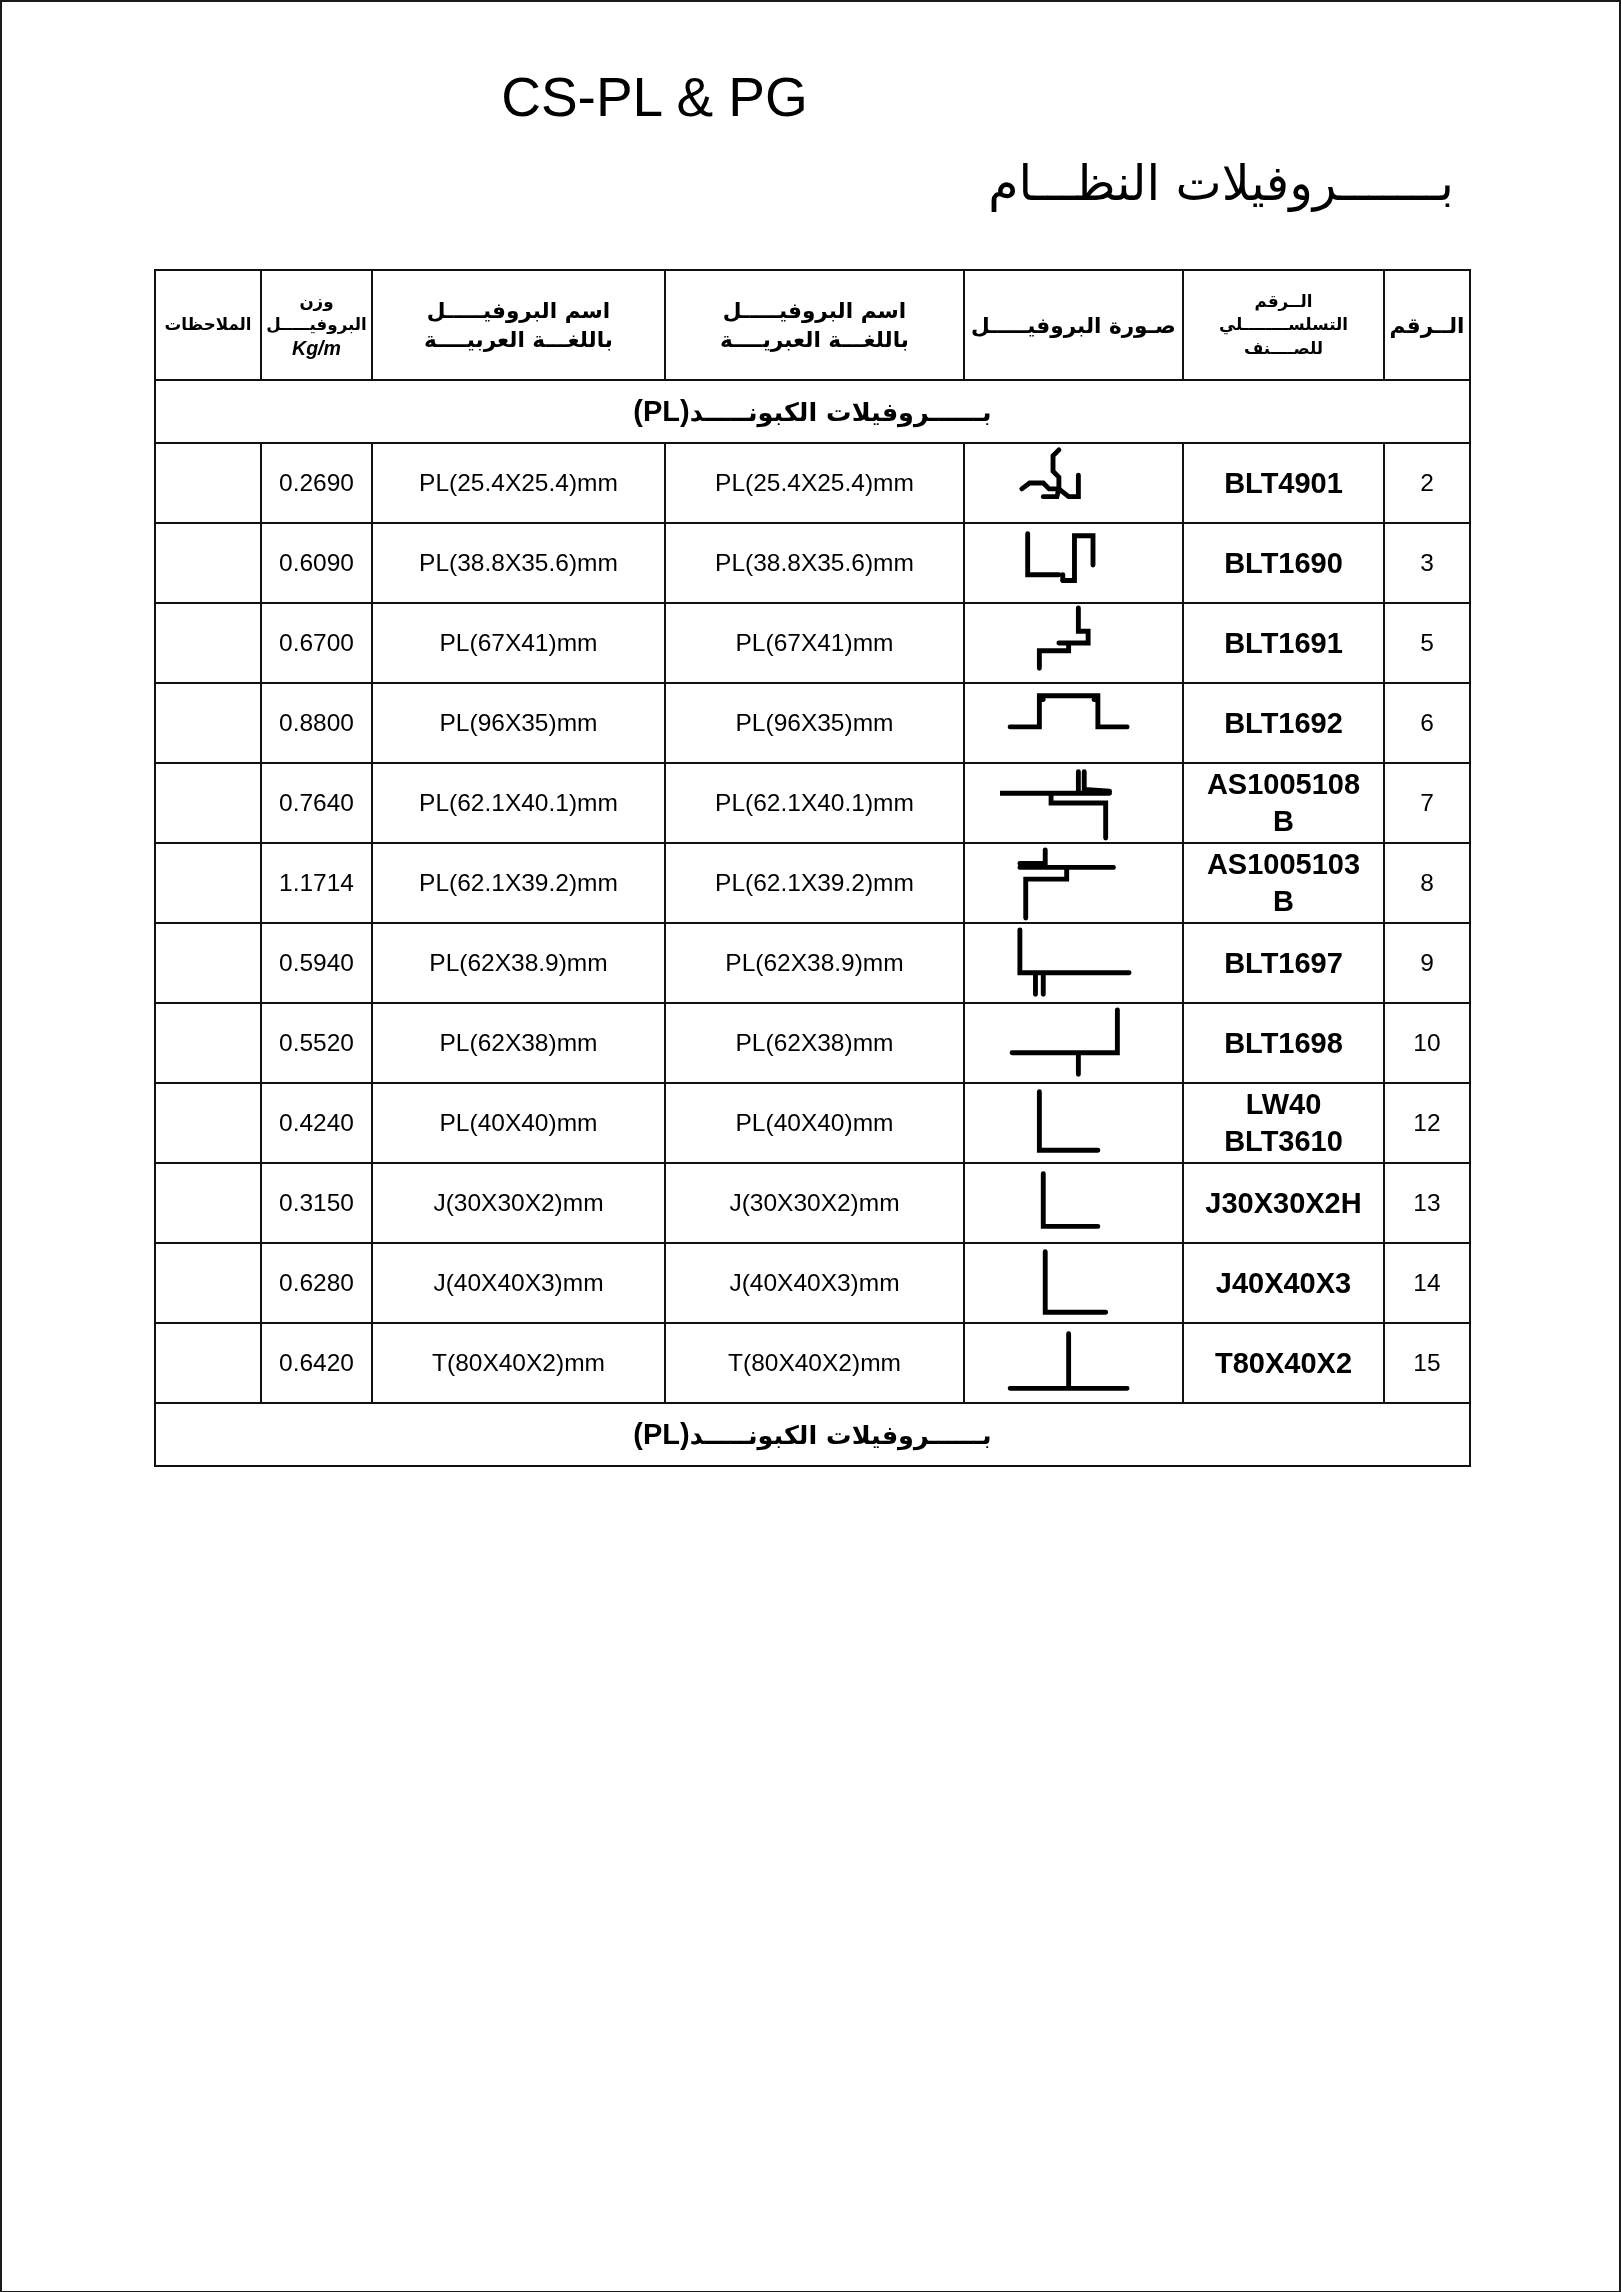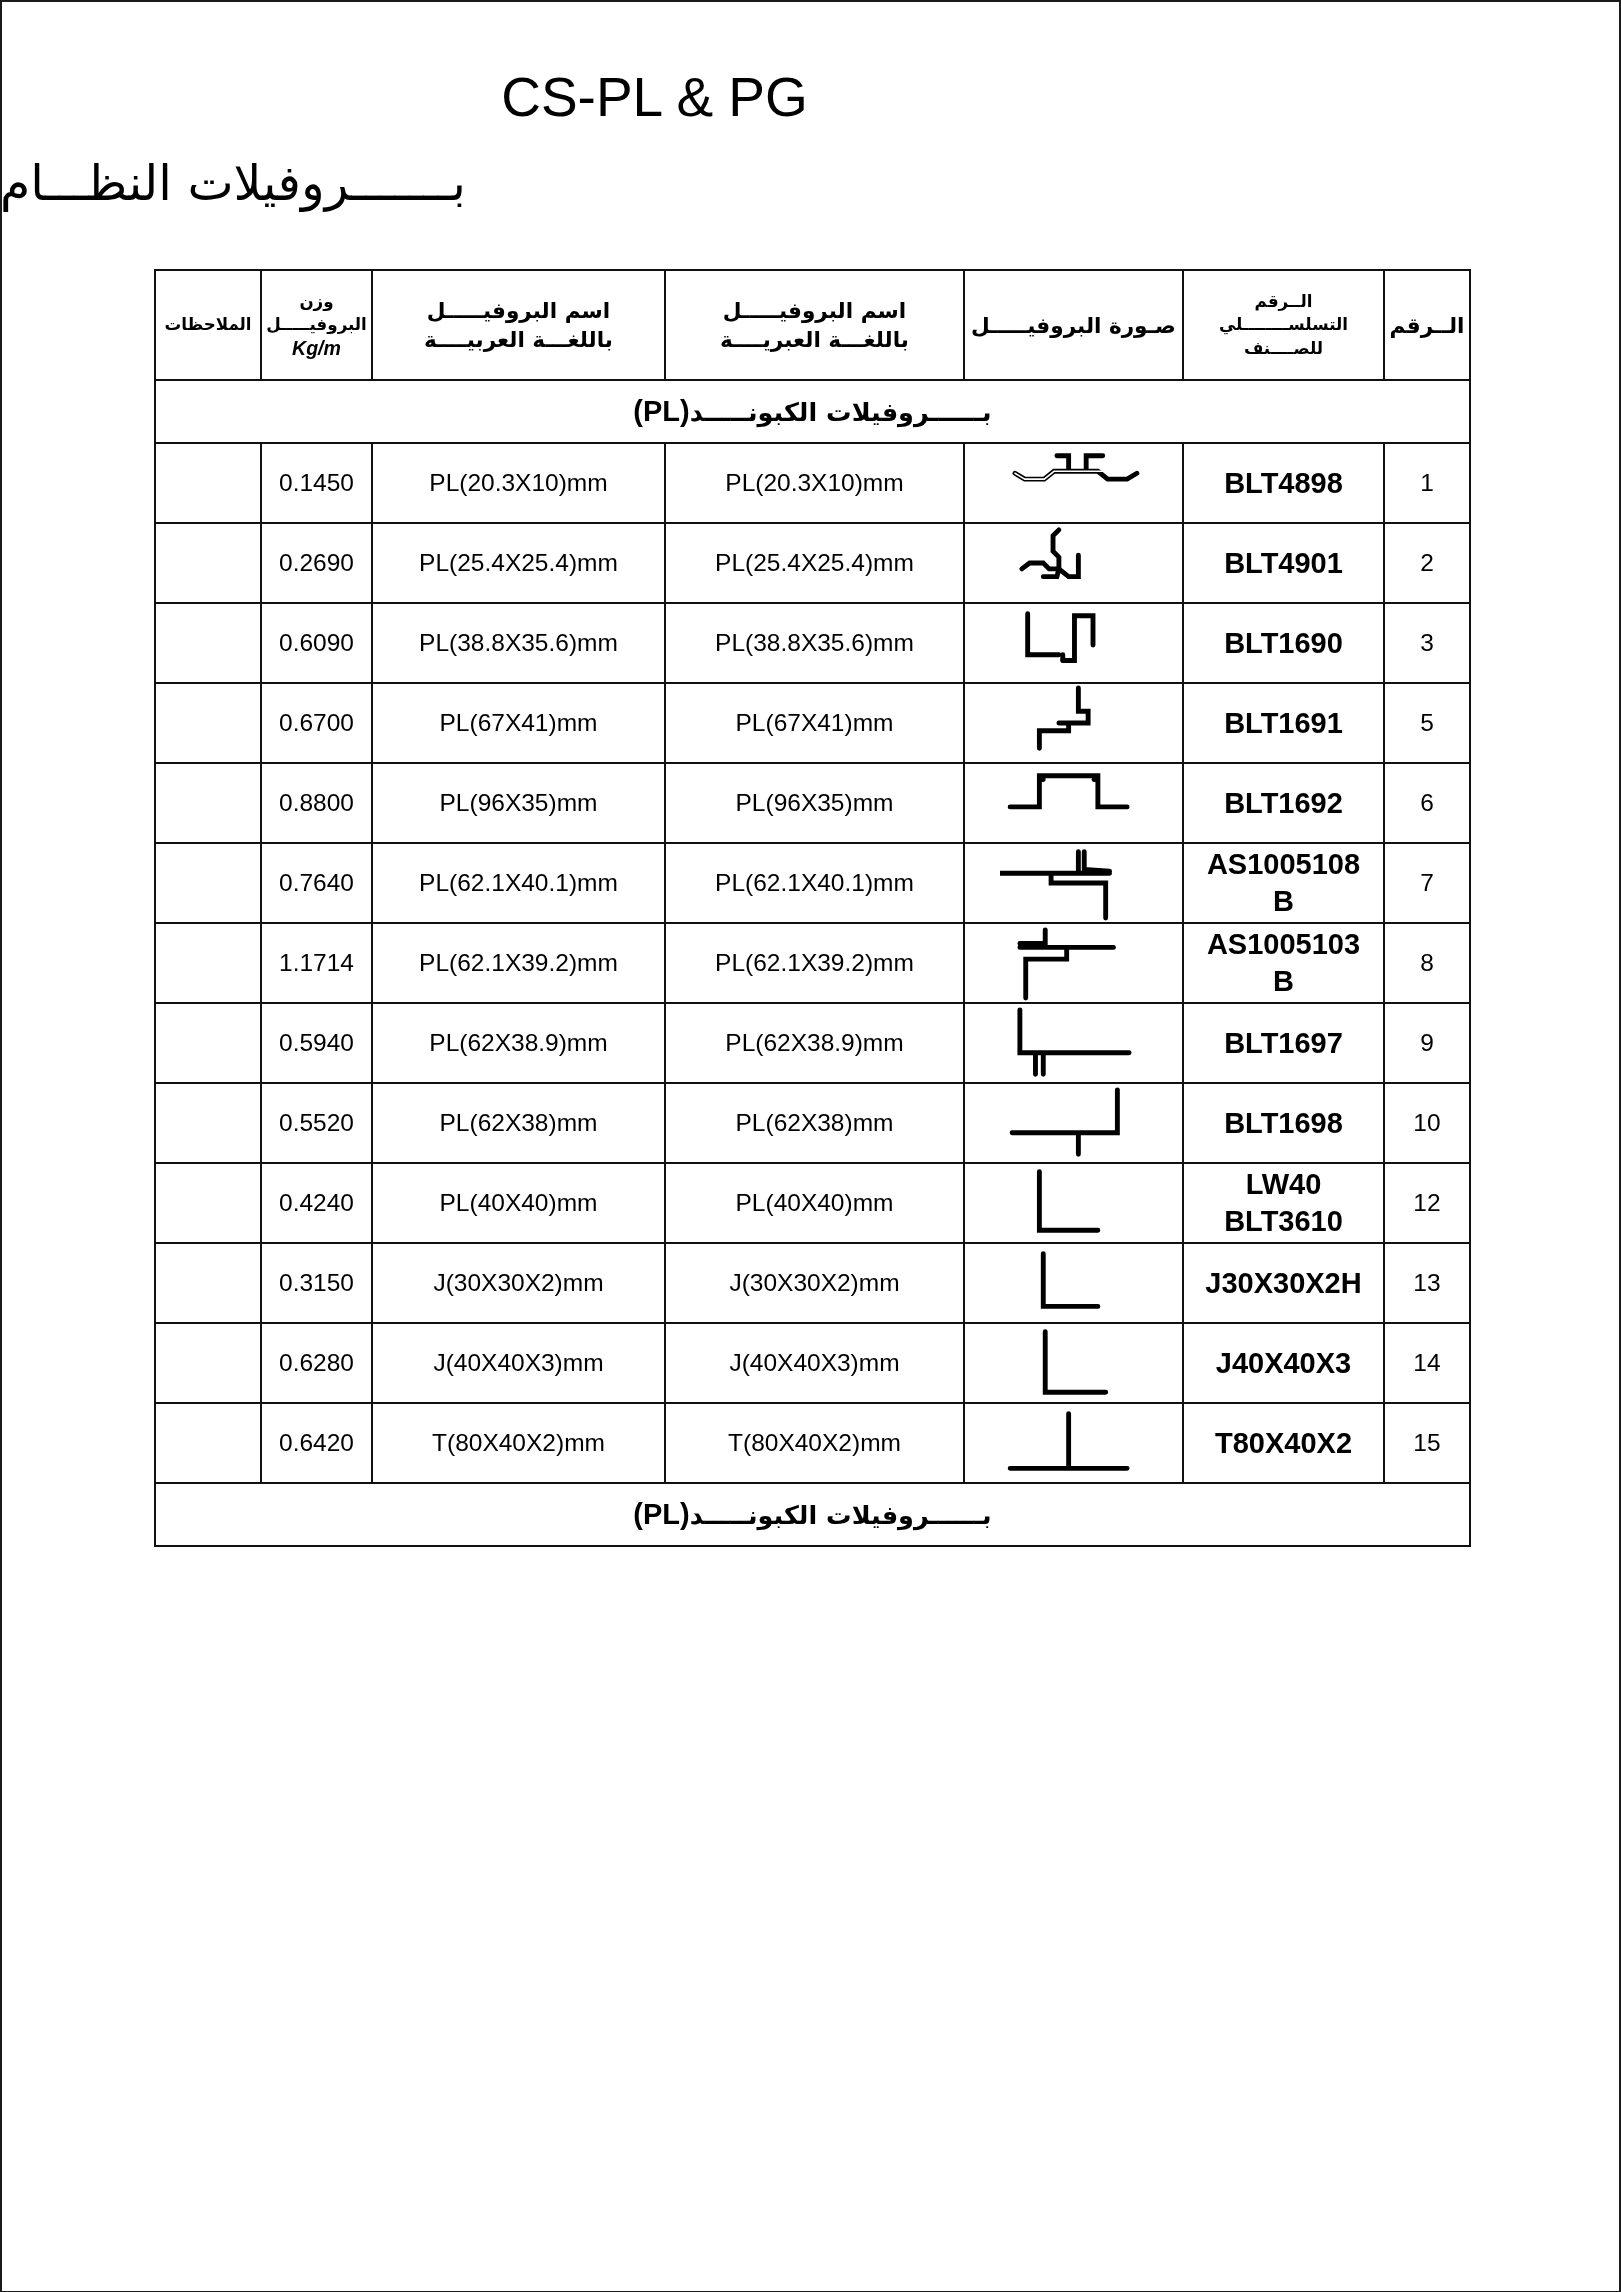--- a/index.html
+++ b/index.html
@@ -2,21 +2,21 @@
 <html><head>
 <meta charset="utf-8">
 <style>
   html, body { margin: 0; padding: 0; background: #ffffff; }
   body { width: 1621px; height: 2293px; position: relative; overflow: hidden;
          font-family: "Liberation Sans", sans-serif; color: #000; }
   .page-frame { position: absolute; left: 0; top: 0; width: 1617px; height: 2289px;
                 border: 2px solid #1a1a1a; box-sizing: content-box; }
   .title-en { position: absolute; left: 0; width: 1309px; top: 63px; text-align: center;
               font-size: 55px; line-height: 69px; font-weight: normal; }
-  .title-ar { position: absolute; left: 0; width: 1454px; top: 149px; text-align: left;
+  .title-ar { position: absolute; left: 0; width: 1454px; top: 149px; text-align: right;
               font-size: 49px; line-height: 69px; direction: rtl; font-family: "DejaVu Sans", sans-serif; }
   table.catalog { position: absolute; left: 154px; top: 269px; width: 1314px;
                   border-collapse: collapse; table-layout: fixed; direction: ltr; }
   table.catalog td, table.catalog th { border: 2.5px solid #111; padding: 0; text-align: center;
                   vertical-align: middle; }
   th { font-weight: bold; font-size: 21.6px; line-height: 29px; font-family: "DejaVu Sans", sans-serif;
        direction: rtl; }
   th.small { font-size: 16.7px; line-height: 23.5px; }
   th .unit { font-family: "Liberation Sans", sans-serif; direction: ltr; display: block; font-size: 19.6px; font-style: italic; }
   tr.head-row { height: 110px; }
@@ -64,36 +64,20 @@
       <th class="small" style="padding:0 15.7px">الــرقم التسلســــــــلي للصــــنف</th>
       <th>الــرقم</th>
     </tr>
   </thead>
   <tbody id="tbody">
     <tr class="section-row">
       <td colspan="7">
         <span>بــــــروفيلات الكبونـــــد</span><span class="pl">(PL)</span>
       </td>
     </tr>
-  <tr class="data-row">
-    <td class="notes"></td>
-    <td class="weight">0.1450</td>
-    <td class="name">PL(20.3X10)mm</td>
-    <td class="name">PL(20.3X10)mm</td>
-    <td class="img">
-          <svg width="147" height="78" viewBox="0 0 150 80">
-            <path class="d" d="M15 30 L25 36 L45 36 L55 28 L70 28 L70 12 L58 12 M70 28 L88 28 L88 12 L105 12 M88 28 L100 28 L110 36 L130 36 L140 30"></path>
-            <path class="dw" d="M15 30 L25 36 L45 36 L55 28 L130 28"></path>
-          </svg>
-        </td>
-    <td class="code">
-          <div>BLT4898</div>
-        </td>
-    <td class="num">1</td>
-  </tr>
       <tr class="data-row">
     <td class="notes"></td>
     <td class="weight">0.2690</td>
     <td class="name">PL(25.4X25.4)mm</td>
     <td class="name">PL(25.4X25.4)mm</td>
     <td class="img">
           <svg width="147" height="78" viewBox="0 0 150 80">
             <path class="d" d="M60 6 L54 12 L54 28 L60 34 L60 46 L50 46 L44 40 L30 40 L22 46 M60 46 L70 54 L80 54 L80 32 M60 46 L58 54 L44 54"></path>
           </svg>
         </td>

